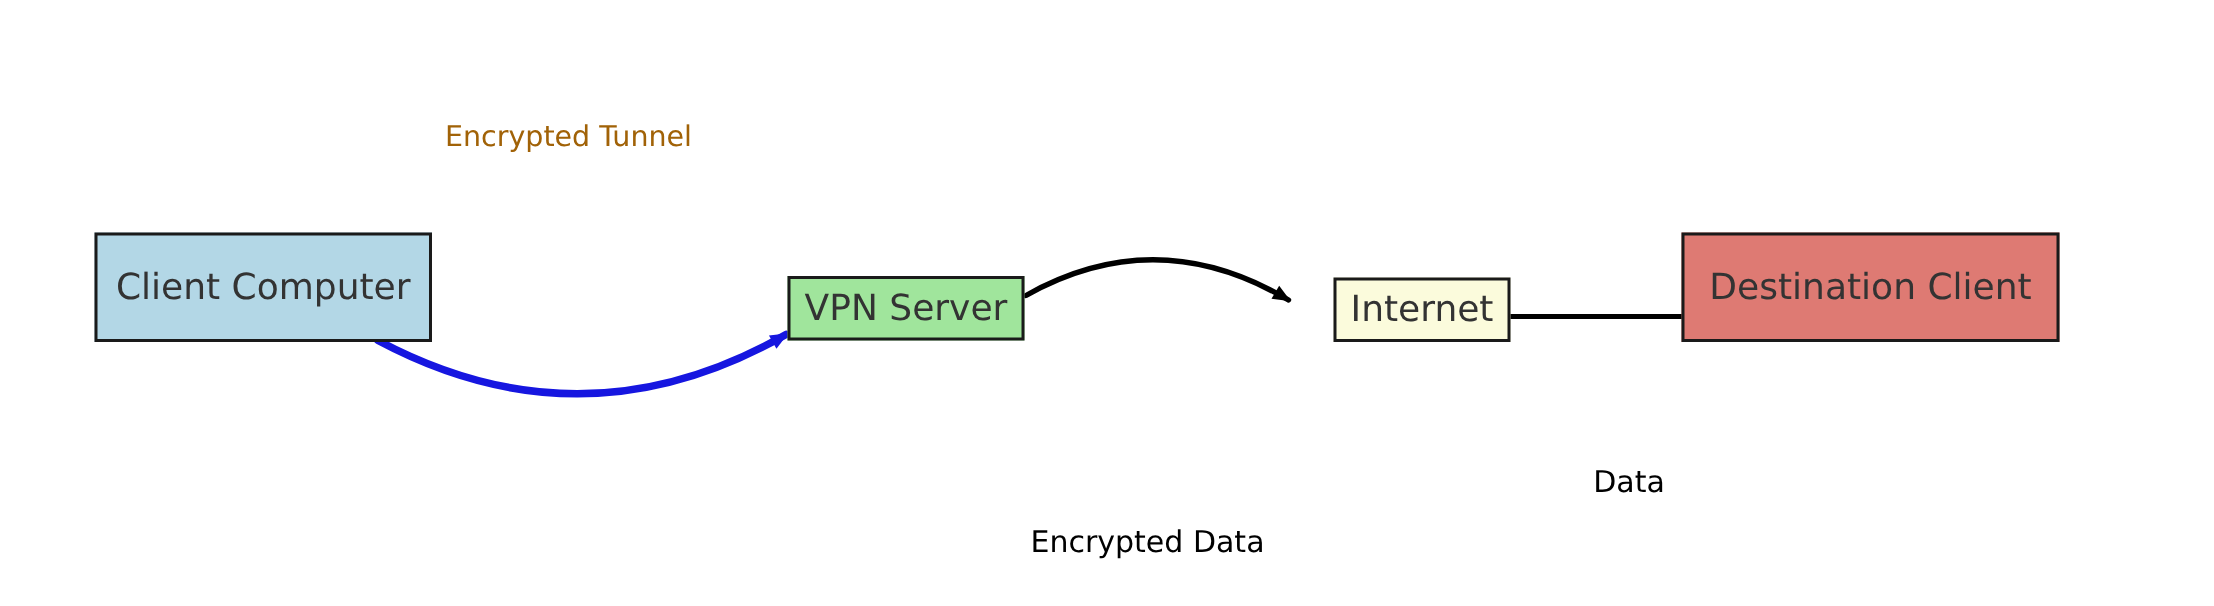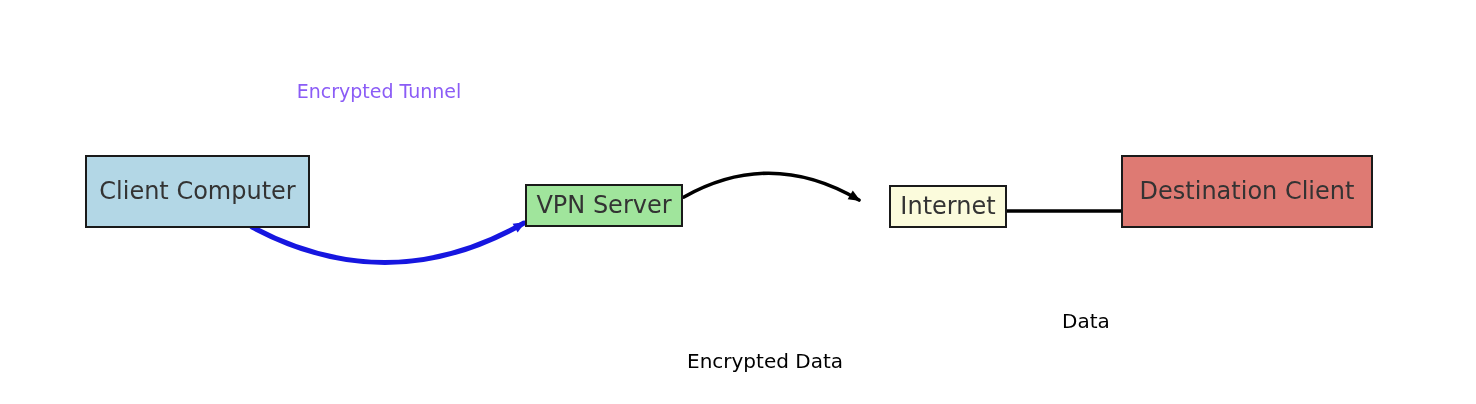--- a/index.html
+++ b/index.html
@@ -29,21 +29,21 @@
     color: #333333;
     display: flex;
     flex-direction: column;
     align-items: center;
     justify-content: center;
     text-align: center;
     font-size: 24px;
     line-height: 1.28;
     white-space: nowrap;
   }
-  .node-client      { left: 63px;   top: 155px; width: 225px; height: 73px; margin-left: 22px; }
+  .node-client      { left: 63px;   top: 155px; width: 225px; height: 73px; }
   .node-vpn         { left: 525px;  top: 184px; width: 158px; height: 43px; }
   .node-internet    { left: 889px;  top: 185px; width: 118px; height: 43px; }
   .node-destination { left: 1121px; top: 155px; width: 252px; height: 73px; }
   .edge-label {
     position: absolute;
     transform: translate(-50%, -50%);
     white-space: nowrap;
     font-size: 20px;
     color: #000000;
   }
@@ -85,19 +85,19 @@
   </div>
 
   <div class="node node-internet" style="background-color: rgb(251, 251, 220);">
     <div>Internet</div>
   </div>
 
   <div class="node node-destination" style="background-color: rgb(222, 122, 115);">
     <div>Destination Client</div>
   </div>
 
-  <div class="edge-label label-tunnel" style="color: #8b5cf6;">Encrypted Tunnel</div>
+  <div class="edge-label label-tunnel" style="color: #a16207;">Encrypted Tunnel</div>
 
   <div class="edge-label label-encrypted-data" style="color: rgb(0, 0, 0); margin-top: 40px;">Encrypted Data</div>
 
   <div class="edge-label label-data" style="color: rgb(0, 0, 0);">Data</div>
 
 </div>
 
 </body></html>

